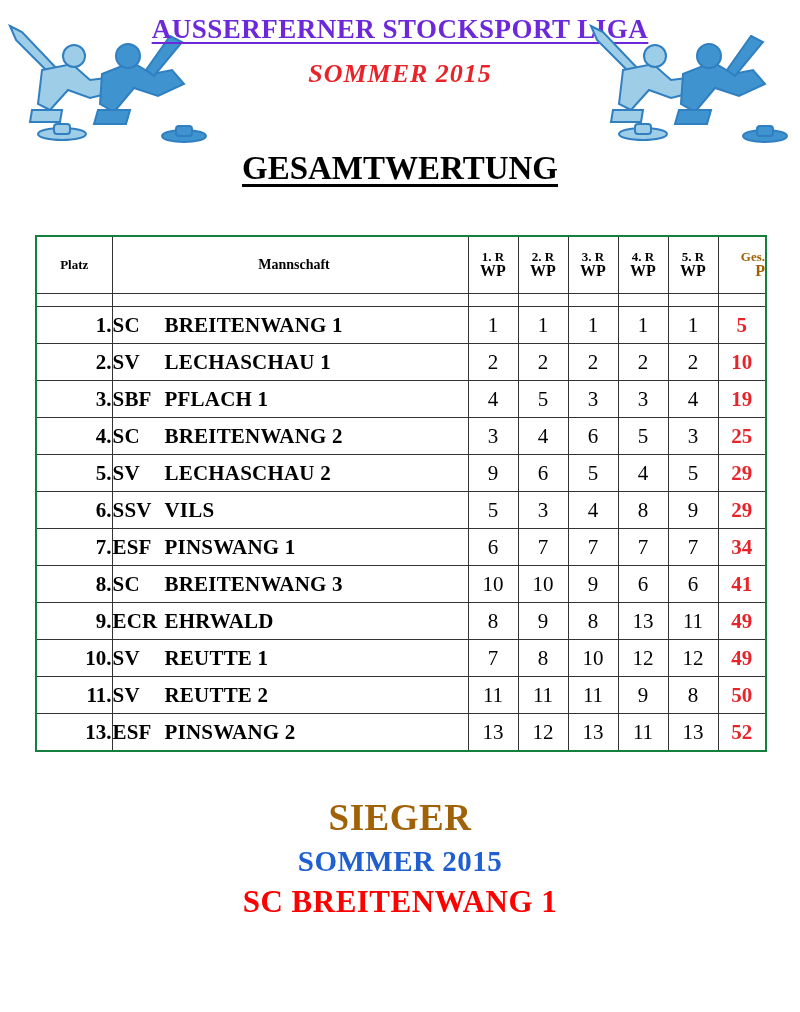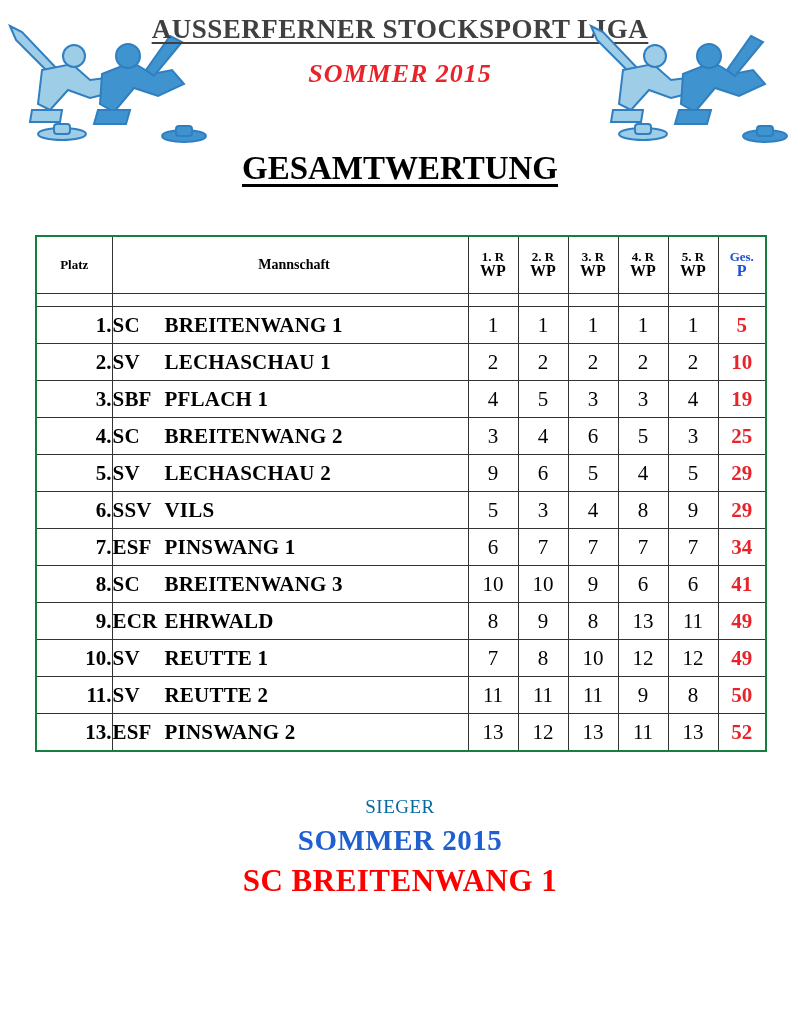--- a/index.html
+++ b/index.html
@@ -27,21 +27,21 @@
     right: 0;
     top: 14px;
     text-align: center;
   }
   .main-title {
     font-size: 27px;
     font-weight: bold;
     letter-spacing: 0.5px;
     text-decoration: underline;
     text-underline-offset: 4px;
-    color: #404040;
+    color: #6d28d9;
     font-family: "Liberation Serif", serif;
   }
   .sub-title {
     margin-top: 14px;
     font-size: 26px;
     font-weight: bold;
     font-style: italic;
     color: #e8242a;
     font-family: "Liberation Serif", serif;
     letter-spacing: 1px;
@@ -103,21 +103,21 @@
   thead th.head-team {
     font-size: 14px;
     padding-left: 8px;
   }
   thead th .rline1 { display: block; font-size: 13px; line-height: 1.05; }
   thead th .rline2 { display: block; font-size: 16px; line-height: 1.05; }
   thead th.head-total {
     color: #e8242a;
   }
   thead th.head-total .rline1,
-  thead th.head-total .rline2 { color: #1d4ed8; }
+  thead th.head-total .rline2 { color: #a16207; text-align: right; }
 
   
   tr.spacer td {
     height: 12px;
     border-left: 1px solid #333;
     border-right: 1px solid #333;
     border-top: 1px solid #333;
     border-bottom: none;
   }
 
@@ -155,23 +155,23 @@
     font-size: 21px;
   }
 
   
   .footer {
     margin-top: 44px;
     text-align: center;
     font-family: "Liberation Serif", serif;
   }
   .footer .f1 {
-    font-size: 19px;
-    font-weight: normal;
-    color: #0369a1;
+    font-size: 37px;
+    font-weight: bold;
+    color: #a16207;
     letter-spacing: 0.5px;
   }
   .footer .f2 {
     font-size: 29px;
     font-weight: bold;
     color: #1f5fd0;
     margin-top: 6px;
     letter-spacing: 0.5px;
   }
   .footer .f3 {

